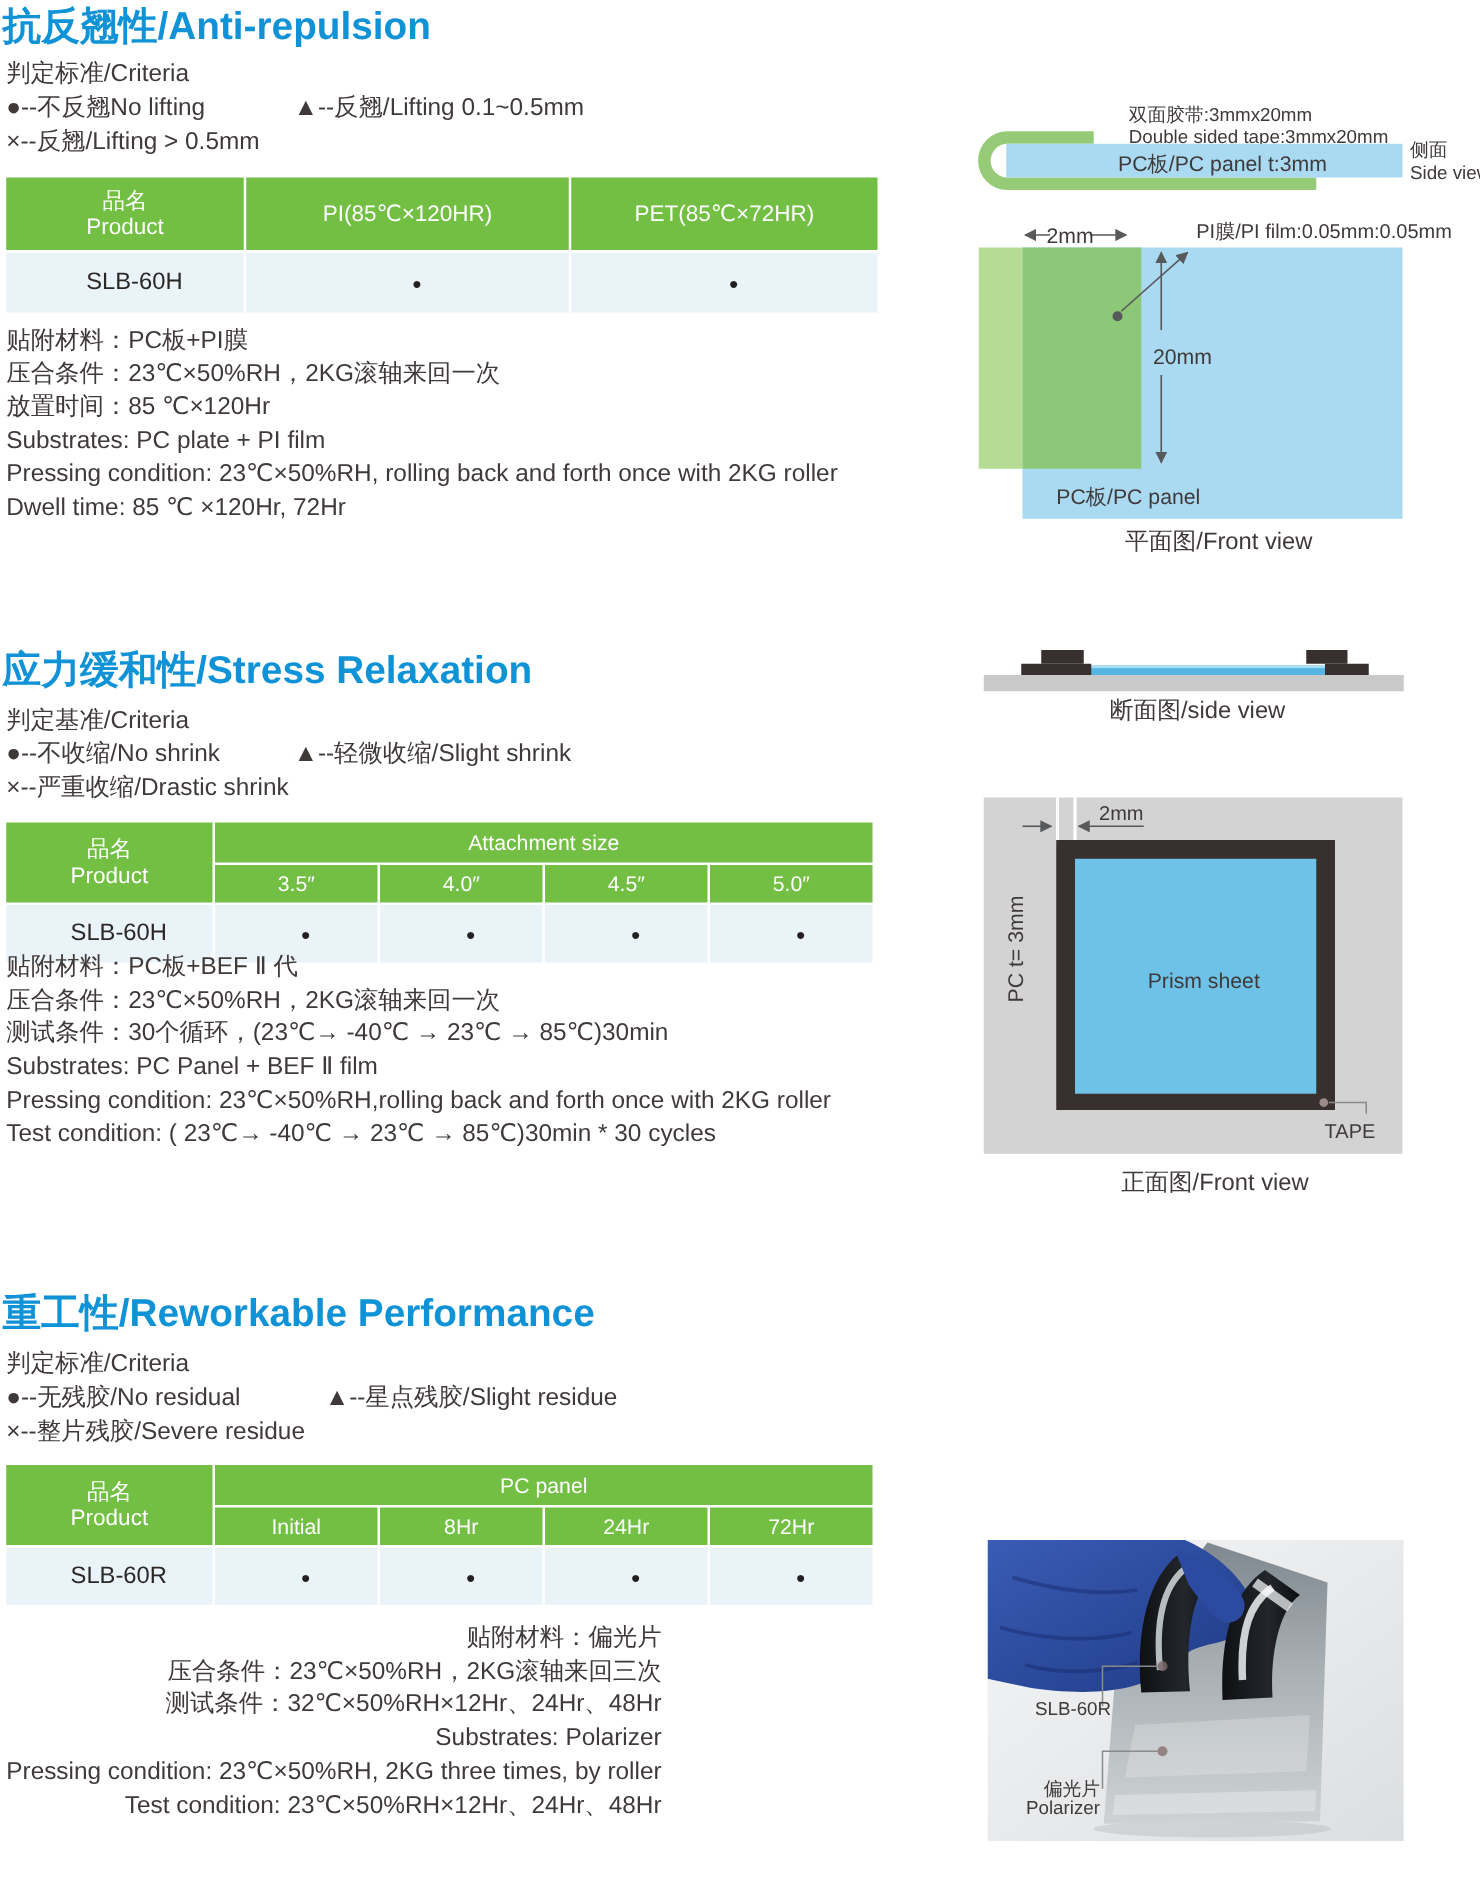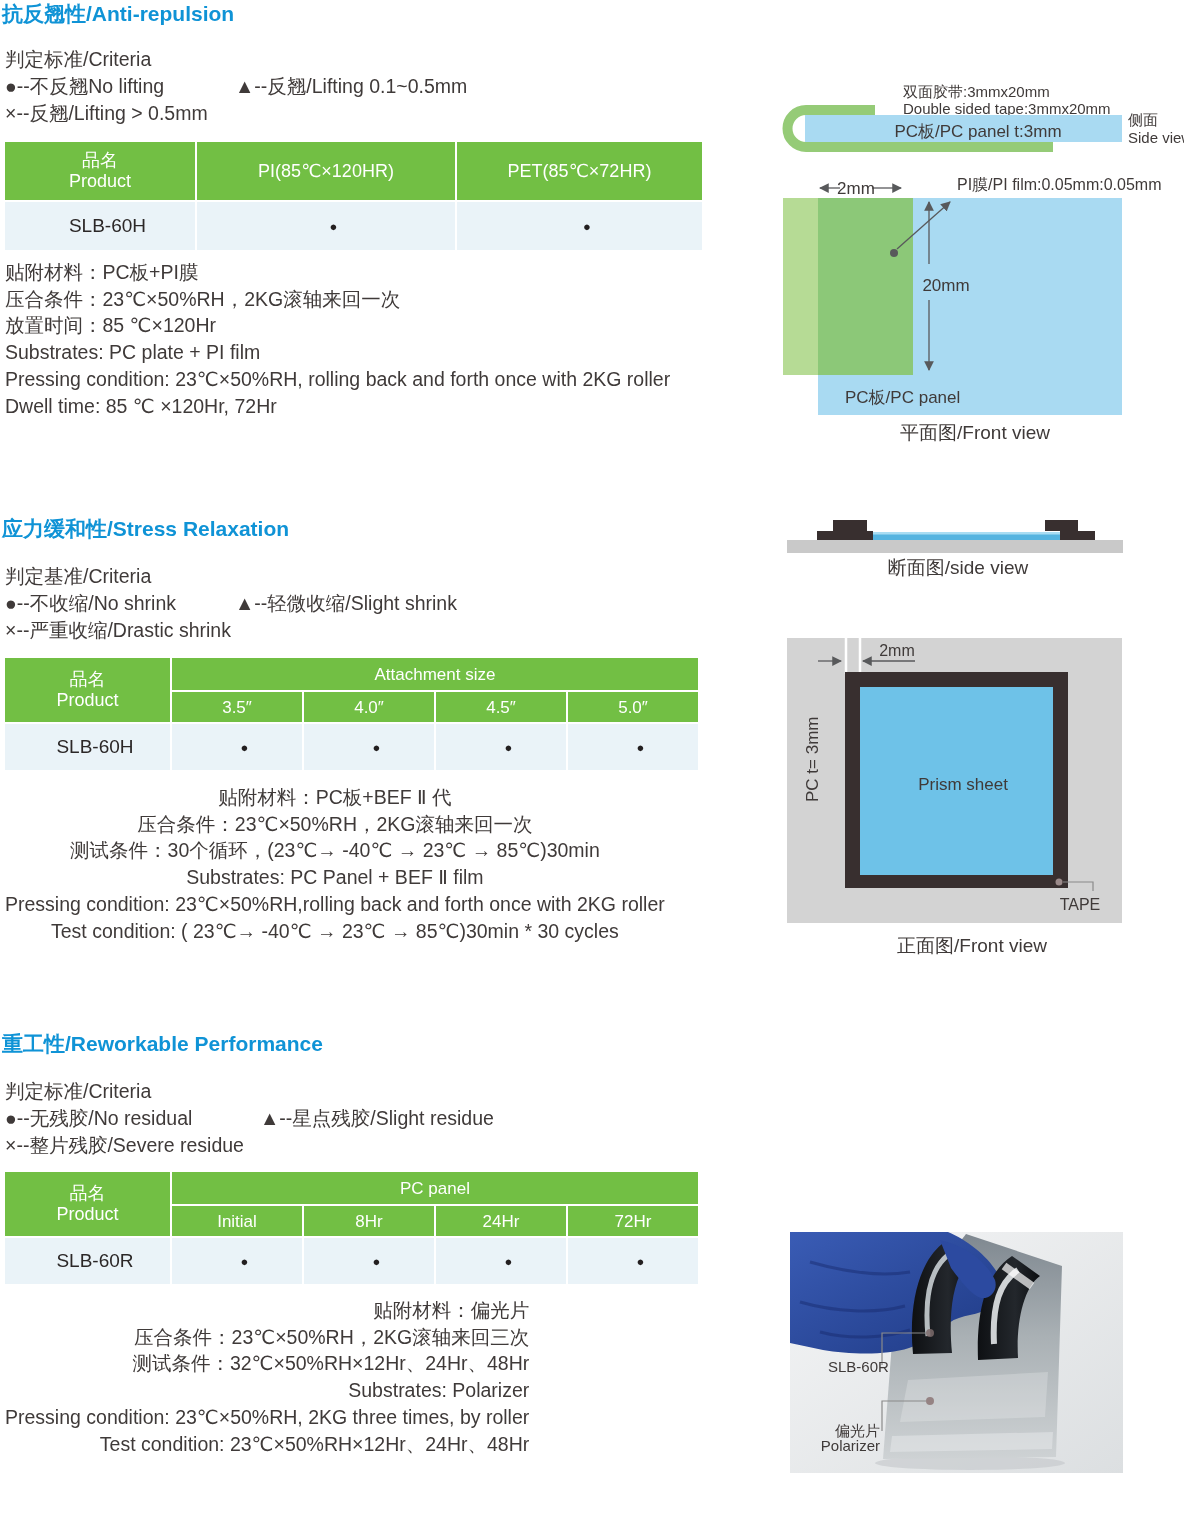--- a/index.html
+++ b/index.html
@@ -15,21 +15,21 @@
     --frame-dark:#382f2f;
     --panel-gray:#d3d3d3;
     --base-gray:#c9c9c9;
     --strip-blue:#55b4e0;
     --glove-blue:#2d4da1;
   }
   html,body{margin:0;padding:0;background:#ffffff;}
   body{font-family:"Liberation Sans","DejaVu Sans",sans-serif;color:var(--text-dark);}
   #page{position:relative;width:1184px;height:1516px;background:#ffffff;overflow:hidden;}
 
-  .h1{position:absolute;left:2px;font-size:21px;font-weight:700;color:var(--accent-blue);white-space:nowrap;}
+  .h1{position:absolute;left:2px;font-size:31px;font-weight:700;color:var(--accent-blue);white-space:nowrap;}
   .criteria{position:absolute;left:5px;font-size:19.5px;line-height:27px;color:var(--text-dark);white-space:nowrap;}
   .crit-row{display:flex;}
   .crit-row .c1{width:230px;}
   .notes{position:absolute;left:5px;font-size:19.5px;line-height:26.7px;color:var(--text-dark);white-space:nowrap;}
   .notes div{white-space:nowrap;}
 
   .tbl{position:absolute;left:5px;display:grid;gap:2px;}
   .hc{background:var(--table-green);color:#ffffff;display:flex;flex-direction:column;align-items:center;justify-content:center;text-align:center;font-size:18px;line-height:21px;}
   .hc.small{font-size:17px;}
   .dc{background:var(--row-light);display:flex;align-items:center;justify-content:center;font-size:19px;color:#2b2727;padding-left:15px;}
@@ -139,21 +139,21 @@
     <div class="hc small">4.0″</div>
     <div class="hc small">4.5″</div>
     <div class="hc small">5.0″</div>
     <div class="dc">SLB-60H</div>
     <div class="dc dot">●</div>
     <div class="dc dot">●</div>
     <div class="dc dot">●</div>
     <div class="dc dot">●</div>
   </div>
 
-  <div class="notes" style="top:784px;text-align:center;">
+  <div class="notes" style="top:760px;">
     <div>贴附材料：PC板+BEF Ⅱ 代</div>
     <div>压合条件：23℃×50%RH，2KG滚轴来回一次</div>
     <div>测试条件：30个循环，(23℃→ -40℃ → 23℃ → 85℃)30min</div>
     <div>Substrates: PC Panel + BEF Ⅱ film</div>
     <div>Pressing condition: 23℃×50%RH,rolling back and forth once with 2KG roller</div>
     <div>Test condition: ( 23℃→ -40℃ → 23℃ → 85℃)30min * 30 cycles</div>
   </div>
 
   <div class="fig" style="left:770px;top:500px;">
     <svg width="414" height="470" viewBox="0 0 414 470">

